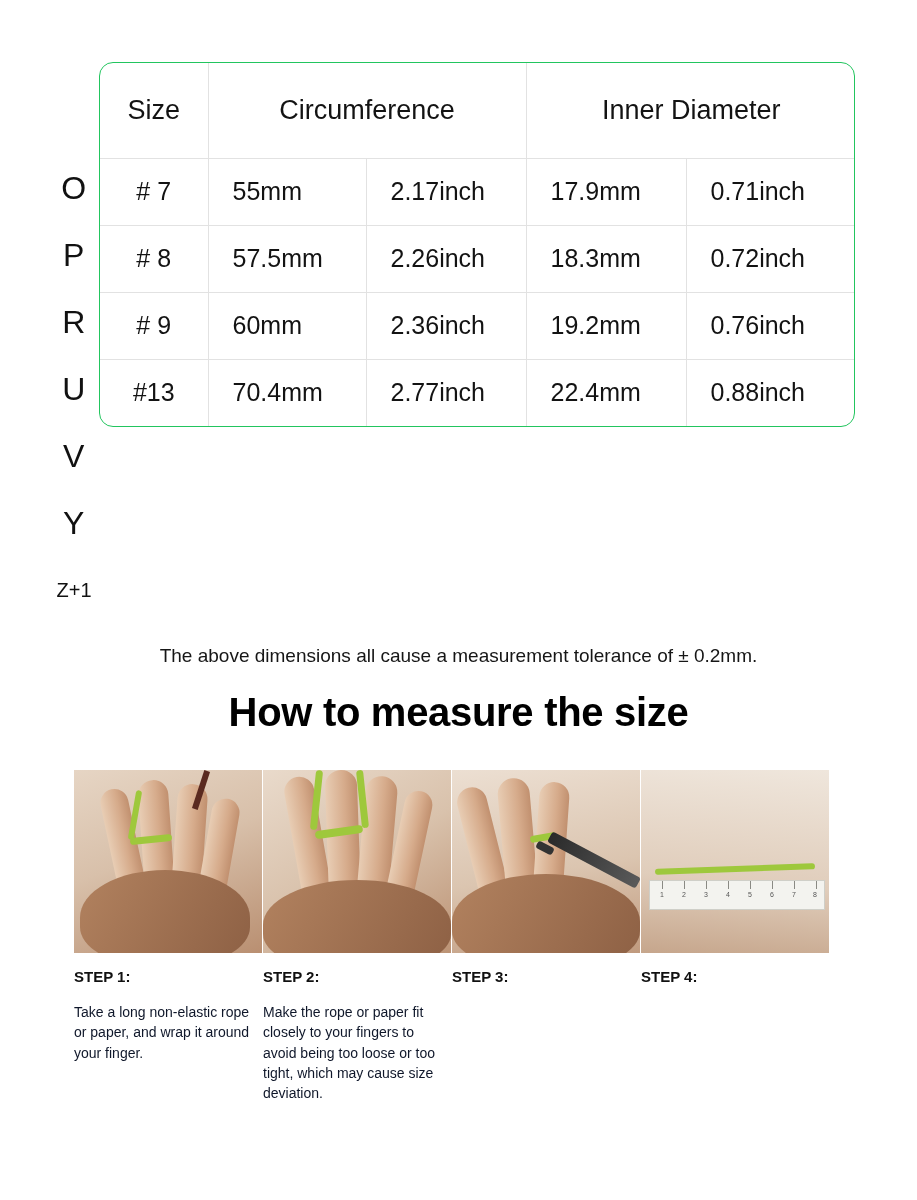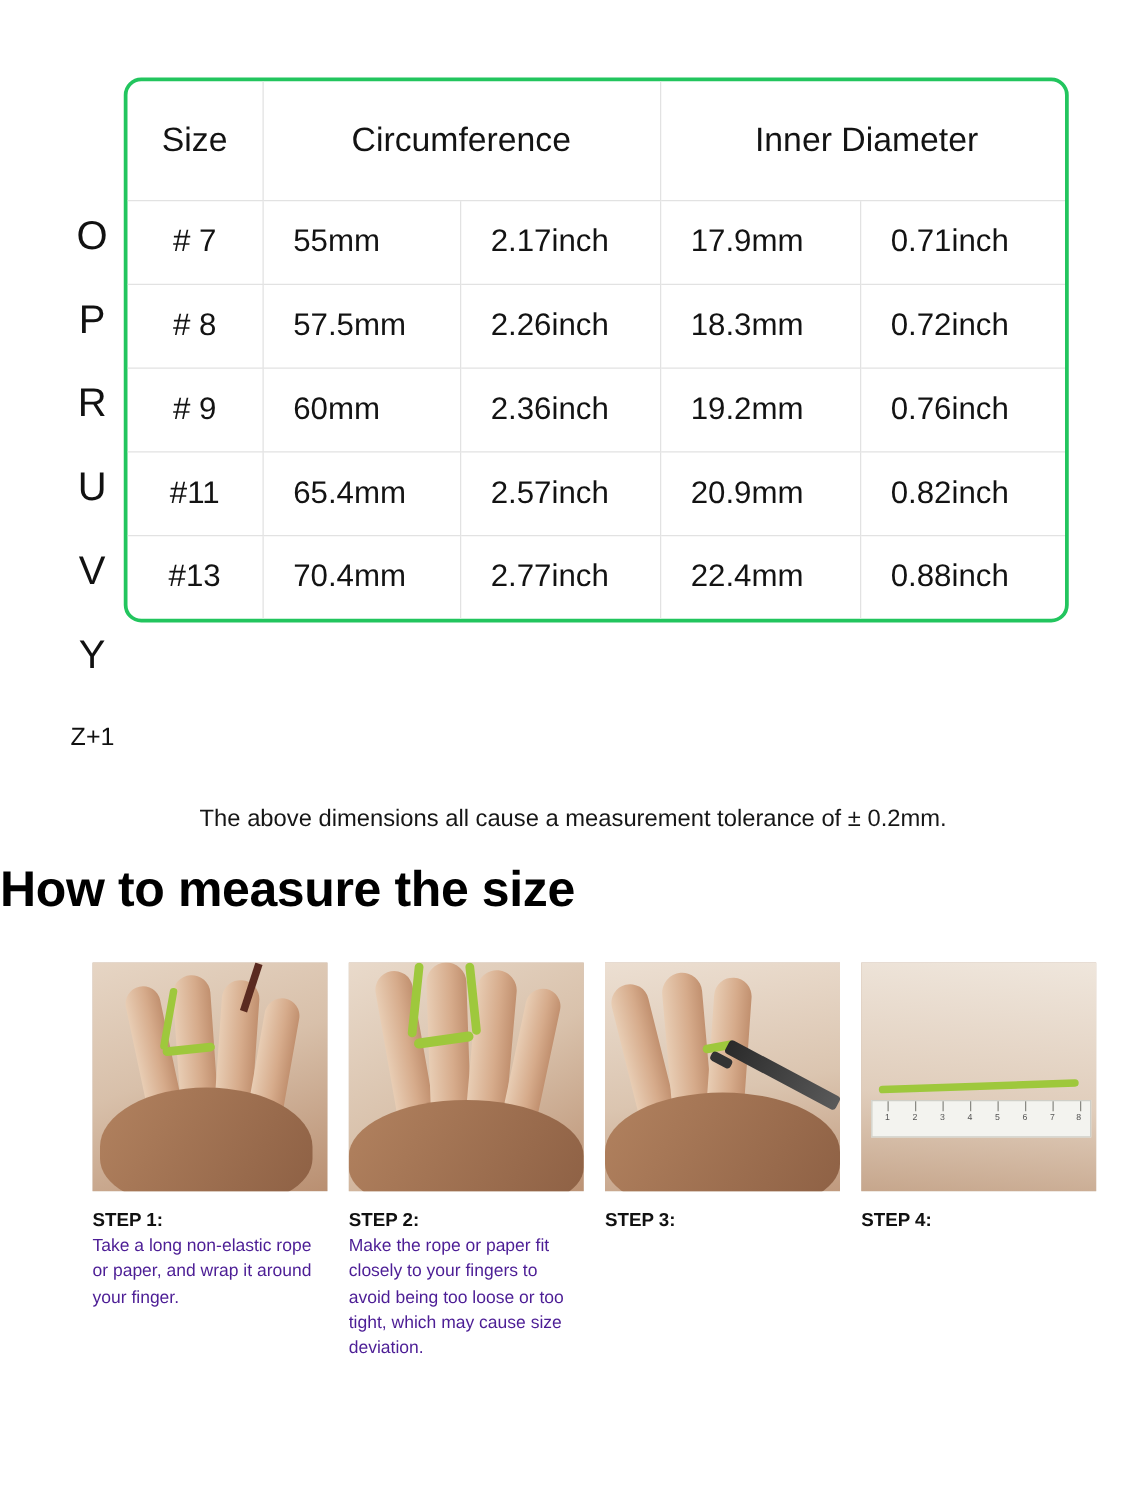--- a/index.html
+++ b/index.html
@@ -35,21 +35,21 @@
     letter-spacing: 0.5px;
   }
   .letter.wide { font-size: 20px; letter-spacing: 0px; }
 
   
   .table-wrap {
     position: absolute;
     left: 99px;
     top: 62px;
     width: 756px;
-    border: 3px solid #22c55e;
+    border: 1px solid #22c55e;
     border-radius: 14px;
     overflow: hidden;
     background: #fff;
   }
   table.size-table {
     border-collapse: collapse;
     width: 100%;
     table-layout: fixed;
   }
   table.size-table th,
@@ -91,55 +91,55 @@
     left: 0; right: 0;
     text-align: center;
     font-size: 19px;
     color: #161616;
   }
 
   .how-title {
     position: absolute;
     top: 690px;
     left: 0; right: 0;
-    text-align: left;
+    text-align: center;
     font-size: 40px;
     font-weight: 700;
     color: #000;
     letter-spacing: -0.3px;
   }
 
   
   .steps {
     position: absolute;
     top: 770px;
     left: 74px;
     width: 770px;
     display: flex;
-    gap: 17px;
+    gap: 1px;
   }
   .step { width: 188px; }
   .photo {
     width: 188px;
     height: 183px;
     overflow: hidden;
     position: relative;
     background: #cbb6a4;
   }
   .step-title {
     margin-top: 15px;
     font-size: 15px;
     font-weight: 700;
     color: #111;
   }
   .step-text {
-    margin-top: 1px;
+    margin-top: 17px;
     font-size: 14px;
     line-height: 1.45;
-    color: #4c1d95;
+    color: #0f172a;
   }
 
   
   .photo .bg {
     position: absolute; inset: 0;
   }
   .ph1 .bg { background: linear-gradient(160deg,#e6d5c4 0%, #d8c0aa 45%, #b98f71 100%); }
   .ph2 .bg { background: linear-gradient(150deg,#e9dacb 0%, #d9c2ac 50%, #bc9375 100%); }
   .ph3 .bg { background: linear-gradient(170deg,#ecdfd2 0%, #dbc5b0 55%, #c09a7e 100%); }
   .ph4 .bg { background: linear-gradient(185deg,#efe6dc 0%, #e0cdbb 60%, #c6a68c 100%); }
@@ -234,27 +234,20 @@
           <td class="val">2.26inch</td>
           <td class="val">18.3mm</td>
           <td class="val">0.72inch</td>
         </tr>
         <tr>
           <td class="size-col"># 9</td>
           <td class="val">60mm</td>
           <td class="val">2.36inch</td>
           <td class="val">19.2mm</td>
           <td class="val">0.76inch</td>
-        </tr>
-        <tr>
-          <td class="size-col">#11</td>
-          <td class="val">65.4mm</td>
-          <td class="val">2.57inch</td>
-          <td class="val">20.9mm</td>
-          <td class="val">0.82inch</td>
         </tr>
         <tr>
           <td class="size-col">#13</td>
           <td class="val">70.4mm</td>
           <td class="val">2.77inch</td>
           <td class="val">22.4mm</td>
           <td class="val">0.88inch</td>
         </tr>
       </tbody>
     </table>

